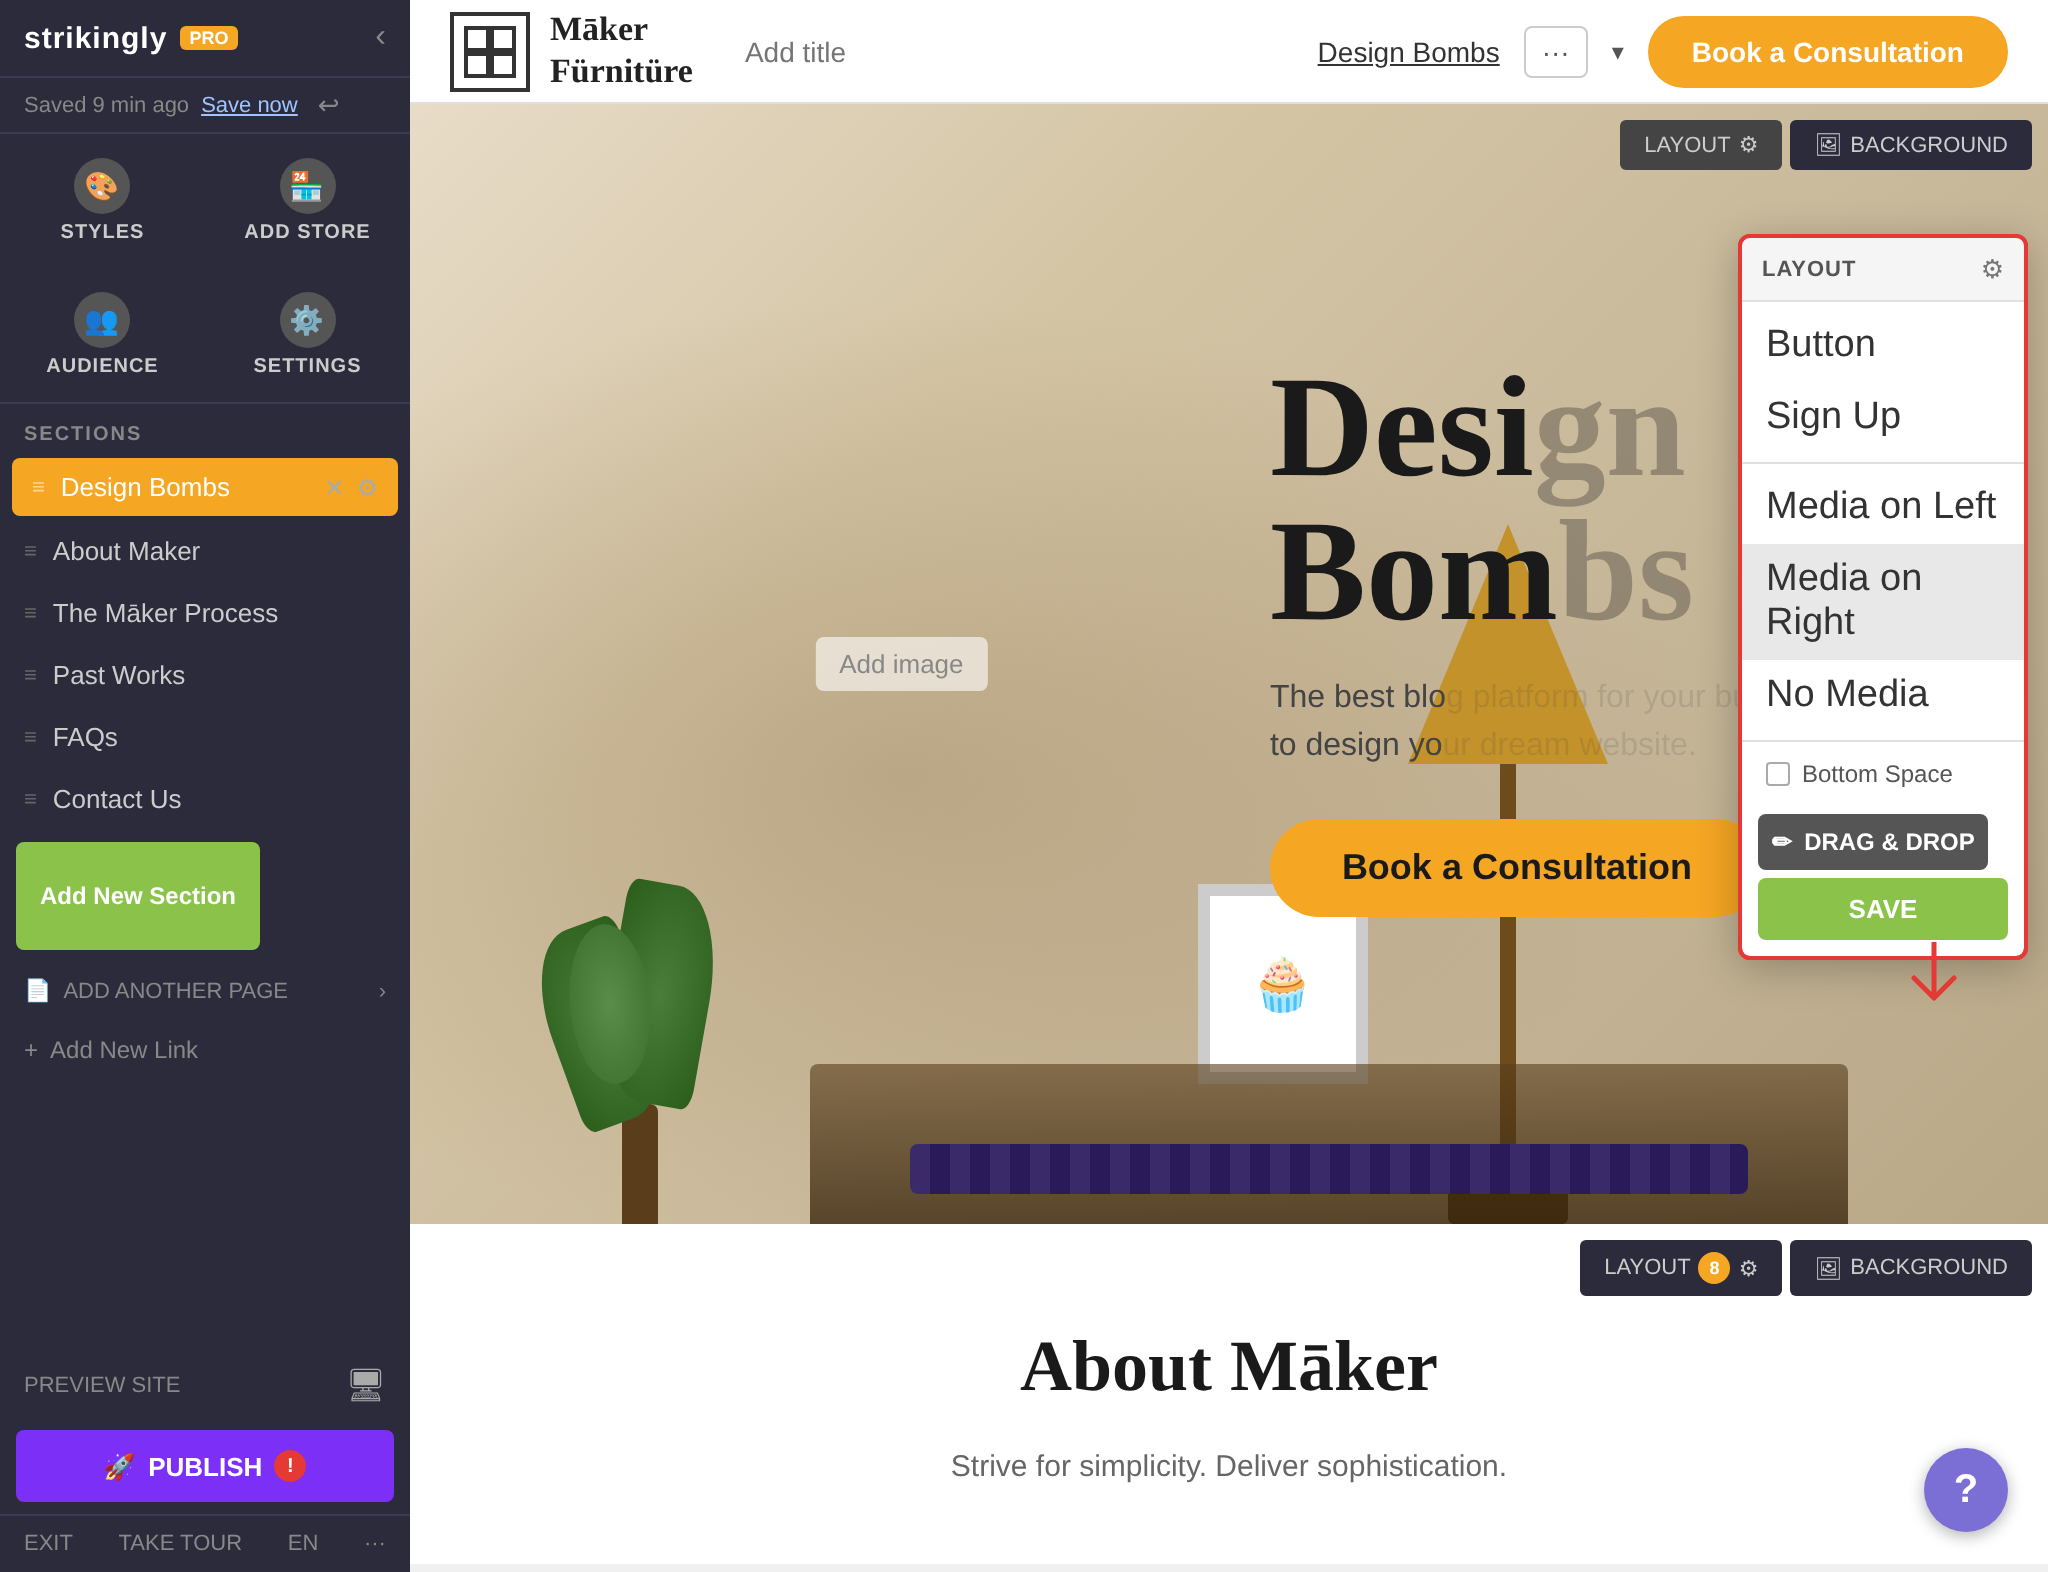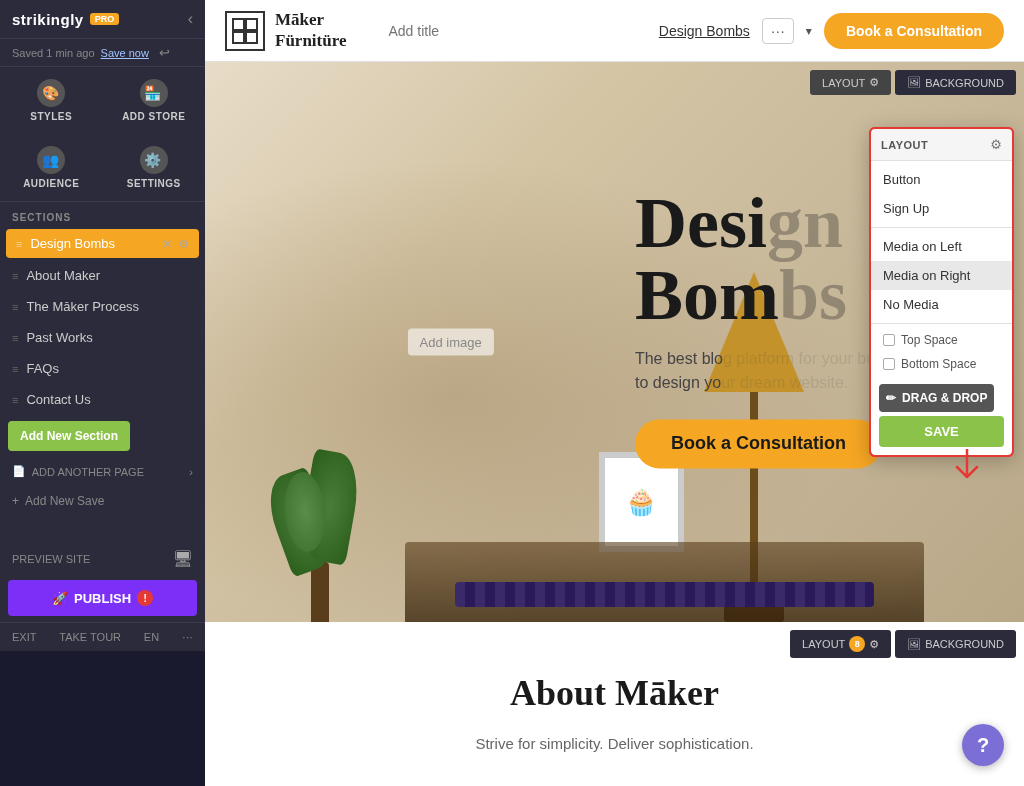--- a/index.html
+++ b/index.html
@@ -5,21 +5,21 @@
     * { box-sizing: border-box; margin: 0; padding: 0; }
     body { font-family: -apple-system, BlinkMacSystemFont, 'Segoe UI', sans-serif; background: #1a1a2e; overflow: hidden; width: 1024px; height: 786px; display: flex; }
 
     
     .sidebar {
       width: 205px;
       min-width: 205px;
       background: #2b2b3b;
       display: flex;
       flex-direction: column;
-      height: 651px;
+      height: 786px;
       overflow: hidden;
     }
     .sidebar-header {
       display: flex;
       align-items: center;
       justify-content: space-between;
       padding: 10px 12px;
       border-bottom: 1px solid #3a3a50;
     }
     .strikingly-logo {
@@ -135,21 +135,21 @@
     .section-item.active .drag-handle { color: #fff8; }
     .section-item-actions {
       margin-left: auto;
       display: flex;
       gap: 6px;
       color: #aaa;
       font-size: 12px;
     }
     .add-new-section-btn {
       margin: 6px 8px;
-      padding: 8px 12px;
+      padding: 20px 12px;
       background: #8bc34a;
       color: #fff;
       font-size: 12px;
       font-weight: 700;
       border: none;
       border-radius: 4px;
       cursor: pointer;
       text-align: center;
     }
     .add-another-page {
@@ -227,27 +227,27 @@
       flex: 1;
       display: flex;
       flex-direction: column;
       height: 786px;
       overflow: hidden;
       position: relative;
     }
 
     
     .top-nav {
-      height: 62px;
+      height: 52px;
       background: #fff;
       display: flex;
       align-items: center;
       padding: 0 20px;
       border-bottom: 1px solid #e0e0e0;
-      gap: 32px;
+      gap: 16px;
       flex-shrink: 0;
     }
     .brand-logo {
       display: flex;
       align-items: center;
       gap: 10px;
     }
     .brand-logo-icon {
       width: 40px; height: 40px;
       border: 2px solid #333;
@@ -420,21 +420,21 @@
       border: none;
       cursor: pointer;
       font-size: 13px;
       color: #777;
     }
     .layout-menu-items {
       padding: 4px 0;
     }
     .layout-menu-item {
       padding: 7px 12px;
-      font-size: 13px;
+      font-size: 19px;
       color: #333;
       cursor: pointer;
     }
     .layout-menu-item.selected {
       background: #e8e8e8;
       font-weight: 500;
     }
     .layout-divider {
       height: 1px;
       background: #e0e0e0;
@@ -566,21 +566,21 @@
 
 <div class="sidebar">
   <div class="sidebar-header">
     <div class="strikingly-logo">
       <span class="strikingly-text">strikingly</span>
       <span class="pro-badge">PRO</span>
     </div>
     <button class="sidebar-close-btn">‹</button>
   </div>
   <div class="saved-bar">
-    <span>Saved 1 min ago</span>
+    <span>Saved 9 min ago</span>
     <span class="save-now-link">Save now</span>
     <button class="undo-btn">↩</button>
   </div>
   <div class="sidebar-top-actions">
     <button class="sidebar-action-btn">
       <div class="icon-circle">🎨</div>
       <span>STYLES</span>
     </button>
     <button class="sidebar-action-btn">
       <div class="icon-circle">🏪</div>
@@ -626,21 +626,21 @@
       <span>Contact Us</span>
     </div>
     <button class="add-new-section-btn">Add New Section</button>
     <div class="add-another-page">
       <span>📄</span>
       <span>ADD ANOTHER PAGE</span>
       <span style="margin-left:auto">›</span>
     </div>
     <div class="add-new-link">
       <span>+</span>
-      <span>Add New Save</span>
+      <span>Add New Link</span>
     </div>
   </div>
   <div style="padding:6px 8px 0;">
     <div style="display:flex;align-items:center;justify-content:space-between;padding:4px 4px 6px;">
       <span class="preview-site-label">PREVIEW SITE</span>
       <span class="monitor-icon">🖥</span>
     </div>
     <button class="publish-btn">
       <span>🚀</span>
       <span>PUBLISH</span>
@@ -741,24 +741,20 @@
         <div class="layout-menu-items">
           <div class="layout-menu-item">Button</div>
           <div class="layout-menu-item">Sign Up</div>
           <div class="layout-divider"></div>
           <div class="layout-menu-item">Media on Left</div>
           <div class="layout-menu-item selected">Media on Right</div>
           <div class="layout-menu-item">No Media</div>
           <div class="layout-divider"></div>
           <div class="layout-checkbox-item">
             <div class="layout-checkbox"></div>
-            <span>Top Space</span>
-          </div>
-          <div class="layout-checkbox-item">
-            <div class="layout-checkbox"></div>
             <span>Bottom Space</span>
           </div>
         </div>
 
         <div style="position:absolute;right:30px;bottom:-38px;z-index:102;">
           <svg width="30" height="40" viewBox="0 0 30 40">
             <path d="M15 0 L15 28 L5 18 M15 28 L25 18" stroke="#e53935" stroke-width="2.5" fill="none" stroke-linecap="round" stroke-linejoin="round"></path>
           </svg>
         </div>
         <button class="layout-drag-drop-btn">

